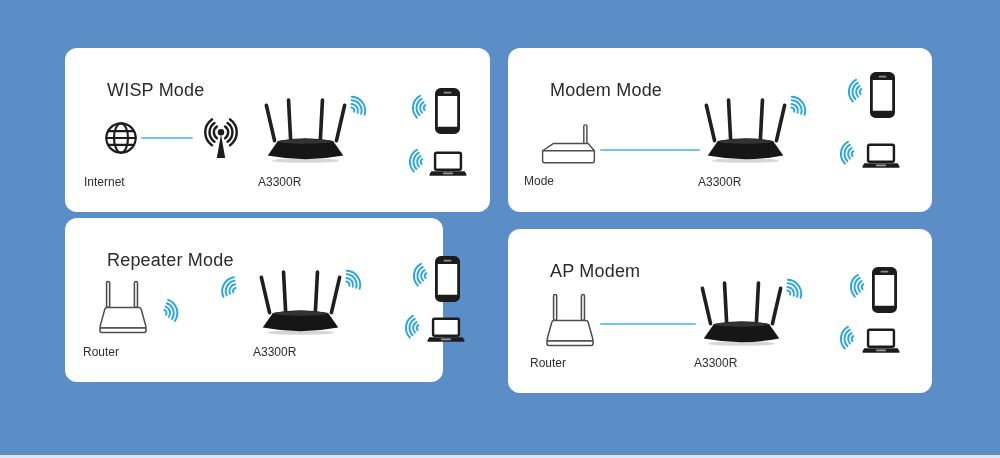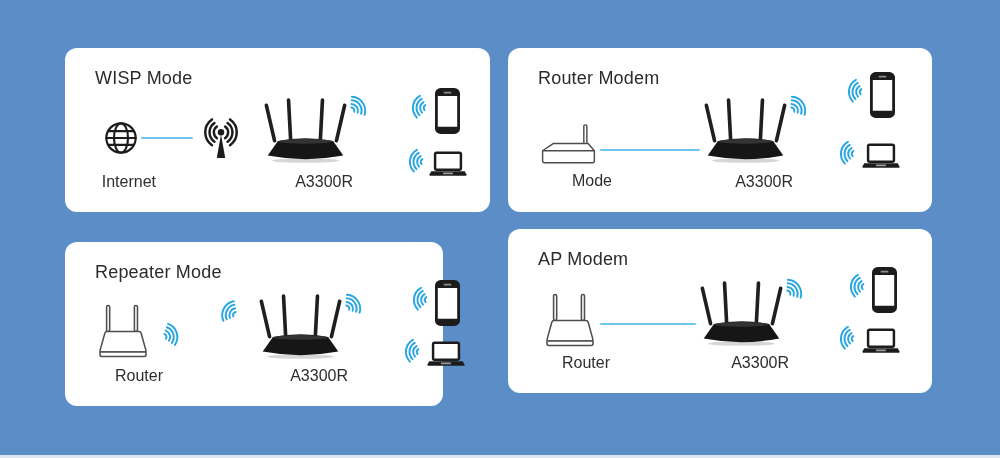--- a/index.html
+++ b/index.html
@@ -6,25 +6,25 @@
     --background:#5b8ec6; --panel:#ffffff; --wifi:#2aa7e0; --link-line:#6cc6ee;
     --icon-dark:#1c1c1c; --device-outline:#4d4d4d; --label-text:#2e2e2e; --title-text:#2b2b2b;
   }
   *{box-sizing:border-box;}
   body{margin:0;font-family:"Liberation Sans", sans-serif;}
   .stage{position:relative;width:1000px;height:458px;background:var(--background);overflow:hidden;}
   .bottom-strip{position:absolute;left:0;bottom:0;width:1000px;height:3px;background:#dde6ef;}
   .panel{position:absolute;background:var(--panel);border-radius:12px;}
   .p1{left:65px;top:48px;width:425px;height:164px;}
   .p2{left:508px;top:48px;width:424px;height:164px;}
-  .p3{left:65px;top:242px;width:378px;height:164px;}
+  .p3{left:65px;top:218px;width:378px;height:164px;}
   .p4{left:508px;top:229px;width:424px;height:164px;}
-  .title{position:absolute;left:30px;top:20px;margin:0;font-size:18px;font-weight:500;color:var(--title-text);letter-spacing:.2px;}
+  .title{position:absolute;left:30px;top:20px;margin:12px;font-size:18px;font-weight:500;color:var(--title-text);letter-spacing:.2px;}
   .abs{position:absolute;line-height:0;}
-  .label{position:absolute;font-size:16px;line-height:14px;color:var(--label-text);text-align:right;}
+  .label{position:absolute;font-size:12px;line-height:14px;color:var(--label-text);text-align:left;}
   .conn-line{position:absolute;height:2.2px;background:var(--link-line);border-radius:1px;}
   .wifi{color:var(--wifi);}
   .dark-icon{color:var(--icon-dark);}
   .outline-icon{color:var(--device-outline);}
 </style>
 </head>
 <body>
 
 <div class="stage">
 
@@ -111,21 +111,21 @@
     <div class="abs dark-icon" style="left:364px;top:103px">
       <svg width="38" height="26" viewBox="0 0 40 27">
         <rect x="6.4" y="1.6" width="27.2" height="18" rx="1.6" fill="#fff" stroke="currentColor" stroke-width="2.6"></rect>
         <path d="M2.4 21.2 H37.6 L39.4 24.2 Q40.2 25.9 38 25.9 H2 Q-0.2 25.9 0.6 24.2 Z" fill="currentColor"></path>
         <rect x="14.6" y="22.4" width="10.8" height="1.8" rx="0.9" fill="#9c9c9c"></rect>
       </svg>
     </div>
   </section>
 
   <section class="panel p2">
-    <h2 class="title">Router Modem</h2>
+    <h2 class="title">Modem Mode</h2>
 
     <div class="abs outline-icon" style="left:28px;top:74px">
       <svg width="64" height="46" viewBox="0 0 66 48" fill="#fff" stroke="currentColor" stroke-width="1.5" stroke-linejoin="round">
         <rect x="49.5" y="3" width="3.2" height="20" rx="1.3"></rect>
         <path d="M6.5 30 L17.5 22.5 H54 L60.5 30 Z"></path>
         <path d="M6.5 30 H60.5 V40.5 Q60.5 42.5 58.5 42.5 H8.5 Q6.5 42.5 6.5 40.5 Z"></path>
       </svg>
     </div>
     <div class="label" style="left:16px;top:126px;width:88px">Mode</div>
 

